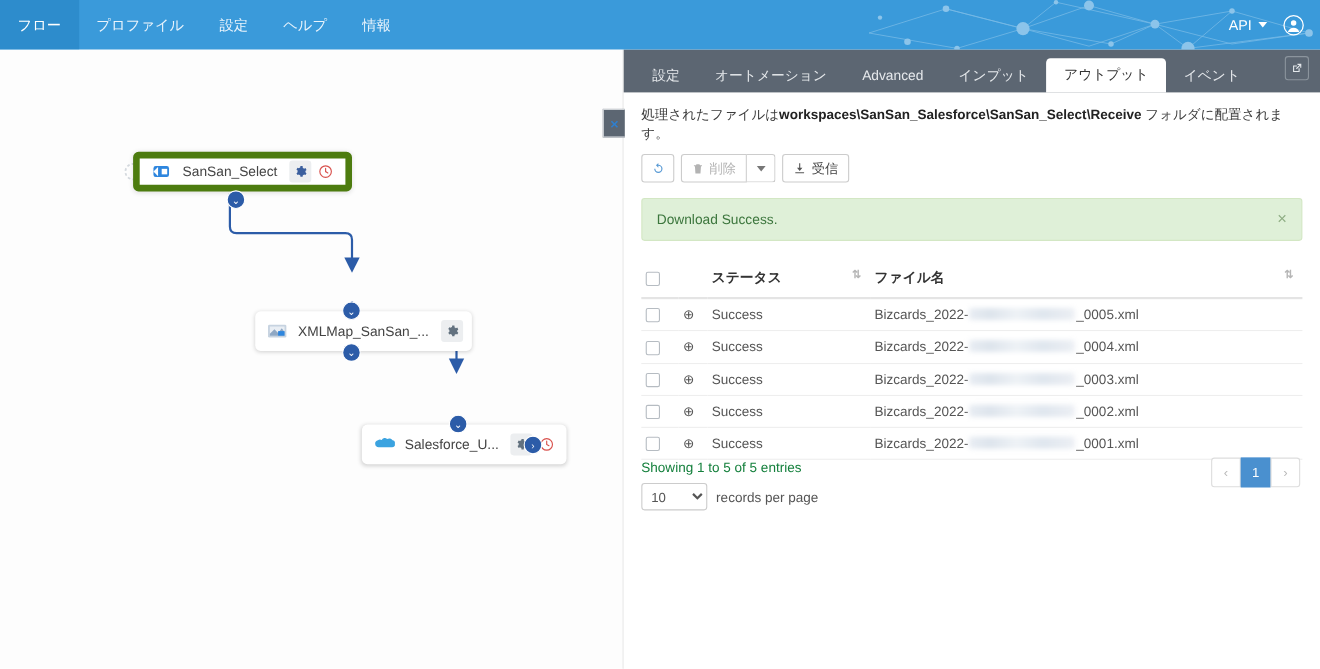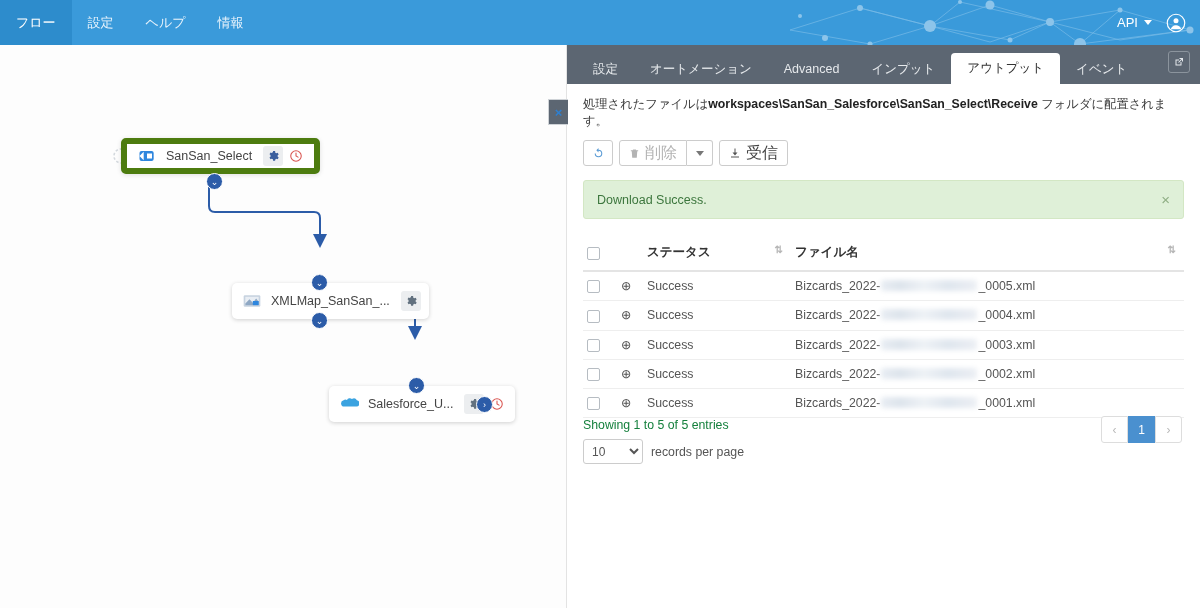--- a/index.html
+++ b/index.html
@@ -81,21 +81,21 @@
     display: flex; align-items: center; justify-content: center; cursor: pointer;
   }
   .panel-body { padding: 12px 16px 0 16px; }
   .desc { font-size: 12.3px; color: #3b3b3b; margin-bottom: 10px; }
   .desc b { font-weight: bold; color: #222; }
 
   .toolbar { display: flex; align-items: center; gap: 6px; margin-bottom: 14px; }
   .btn {
     height: 26px; border: 1px solid #ccc; background: #fff; border-radius: 3px;
     display: flex; align-items: center; gap: 5px; padding: 0 9px;
-    font-size: 16px; color: #444; cursor: pointer;
+    font-size: 12px; color: #444; cursor: pointer;
   }
   .btn.icon-only { width: 30px; justify-content: center; padding: 0; }
   .btn.disabled { color: #b3b3b3; cursor: default; }
   .btn-group { display: flex; }
   .btn-group .btn:first-child { border-radius: 3px 0 0 3px; }
   .btn-group .btn:last-child { border-radius: 0 3px 3px 0; border-left: none; width: 26px; justify-content: center; padding: 0; }
 
   .alert {
     background: #dff0d8; border: 1px solid #d3e7c4; border-radius: 3px;
     padding: 11px 13px; font-size: 12.5px; color: #3c763d;
@@ -176,20 +176,23 @@
           <circle cx="230" cy="40" r="2.5"></circle>
         <circle cx="20" cy="16" r="2"></circle>
           <circle cx="45" cy="38" r="3"></circle>
       </g>
     </svg>
     <div class="nav-left">
       <div class="nav-item active">
           <span>フロー</span>
         </div>
       <div class="nav-item">
+          <span>プロファイル</span>
+        </div>
+      <div class="nav-item">
           <span>設定</span>
         </div>
       <div class="nav-item">
           <span>ヘルプ</span>
         </div>
       <div class="nav-item">
           <span>情報</span>
         </div>
     </div>
     <div class="nav-right">

